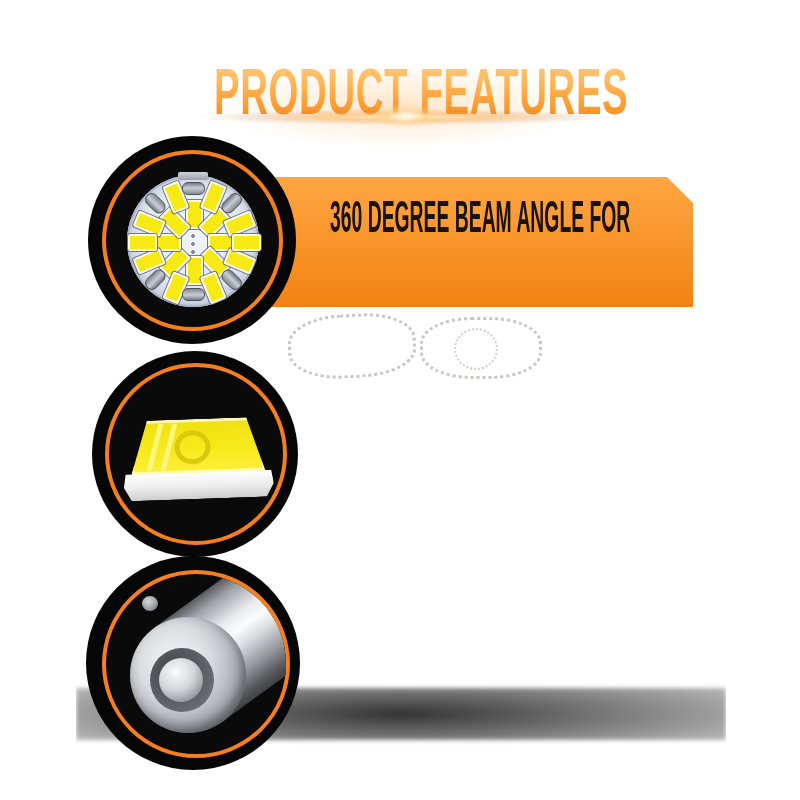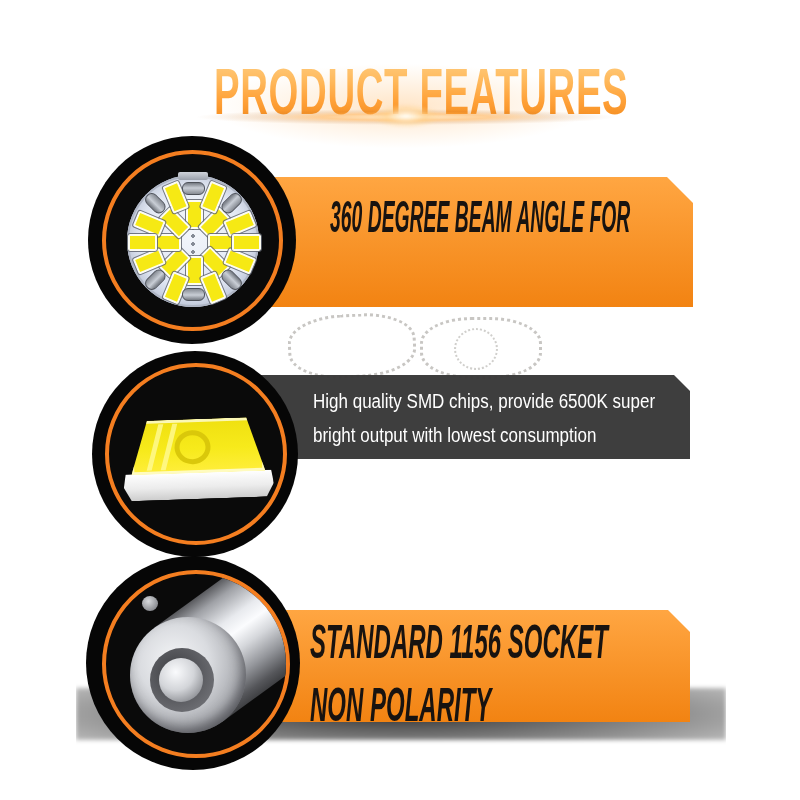--- a/index.html
+++ b/index.html
@@ -31,21 +31,21 @@
       background:linear-gradient(180deg,#ffd187 0%,#ffb95c 35%,#ffa138 62%,#ee8315 100%);
       -webkit-background-clip:text;background-clip:text;color:transparent;}
   .flare-line{position:absolute;left:120px;top:109px;width:420px;height:16px;
       background:radial-gradient(closest-side,rgba(255,235,200,.95),rgba(255,170,70,.5) 40%,rgba(200,120,40,.18) 70%,transparent);}
   .flare-core{position:absolute;left:295px;top:104px;width:70px;height:24px;border-radius:50%;
       background:radial-gradient(closest-side,rgba(255,255,250,.95),rgba(255,210,140,.55) 55%,transparent);
       filter:blur(1px);}
   
   .banner{position:absolute;background:linear-gradient(180deg,var(--banner-gradient-top,#ffa642) 0%,var(--banner-gradient-bottom,#f28312) 100%);
           color:var(--heading-text,#181310);}
-  .banner .ln{white-space:nowrap;font-style:italic;}
+  .banner .ln{white-space:nowrap;}
   .banner .ln span{display:inline-block;font-weight:bold;transform-origin:0 50%;}
   .banner1{left:161px;top:177px;width:456px;height:130px;padding-left:0;
            clip-path:polygon(0 0,calc(100% - 26px) 0,100% 26px,100% 100%,0 100%);}
   .banner1 .txt{padding:14px 0 0 93px;}
   .banner1 .ln{line-height:52px;}
   .banner1 .ln span{font-size:45px;transform:scaleX(.43);}
   .banner2{left:179px;top:463px;width:438px;height:57px;}
   .banner2 .txt{padding:4px 0 0 55px;}
   .banner2 .ln{line-height:50px;}
   .banner2 .ln span{font-size:52px;transform:scaleX(.46);}
@@ -167,43 +167,31 @@
           <div class="chip" style="transform: rotate(270deg) translateY(-52px);"></div>
           <div class="pill" style="transform: rotate(45deg) translateY(-54px);"></div>
           <div class="pill" style="transform: rotate(135deg) translateY(-54px);"></div>
           <div class="pill" style="transform: rotate(225deg) translateY(-54px);"></div>
           <div class="pill" style="transform: rotate(315deg) translateY(-54px);"></div>
           <div class="pill" style="transform: rotate(0deg) translateY(-53px) rotate(90deg);"></div>
           <div class="pill" style="transform: rotate(180deg) translateY(-53px) rotate(90deg);"></div>
         </div>
     </div>
 
-    <div class="descbox">
-      <div class="txt">
-        <div class="ln"><span>High quality SMD chips, provide 6500K super</span></div>
-        <div class="ln"><span>bright output with lowest consumption</span></div>
-      </div>
-    </div>
     <div class="halo halo2"></div>
     <div class="circ circ2">
       <div class="smd">
         <div class="base"></div>
         <div class="top"></div>
         <div class="streak1"></div>
         <div class="streak2"></div>
         <div class="ring"></div>
       </div>
     </div>
 
-    <div class="banner banner3">
-      <div class="txt">
-        <div class="ln"><span>STANDARD 1156 SOCKET</span></div>
-        <div class="ln"><span>NON POLARITY</span></div>
-      </div>
-    </div>
     <div class="halo halo3"></div>
     <div class="circ circ3">
       <div class="sock">
         <div class="cyl"></div>
         <div class="face"></div>
         <div class="ring2"></div>
         <div class="dome"></div>
         <div class="nub"></div>
       </div>
     </div>

